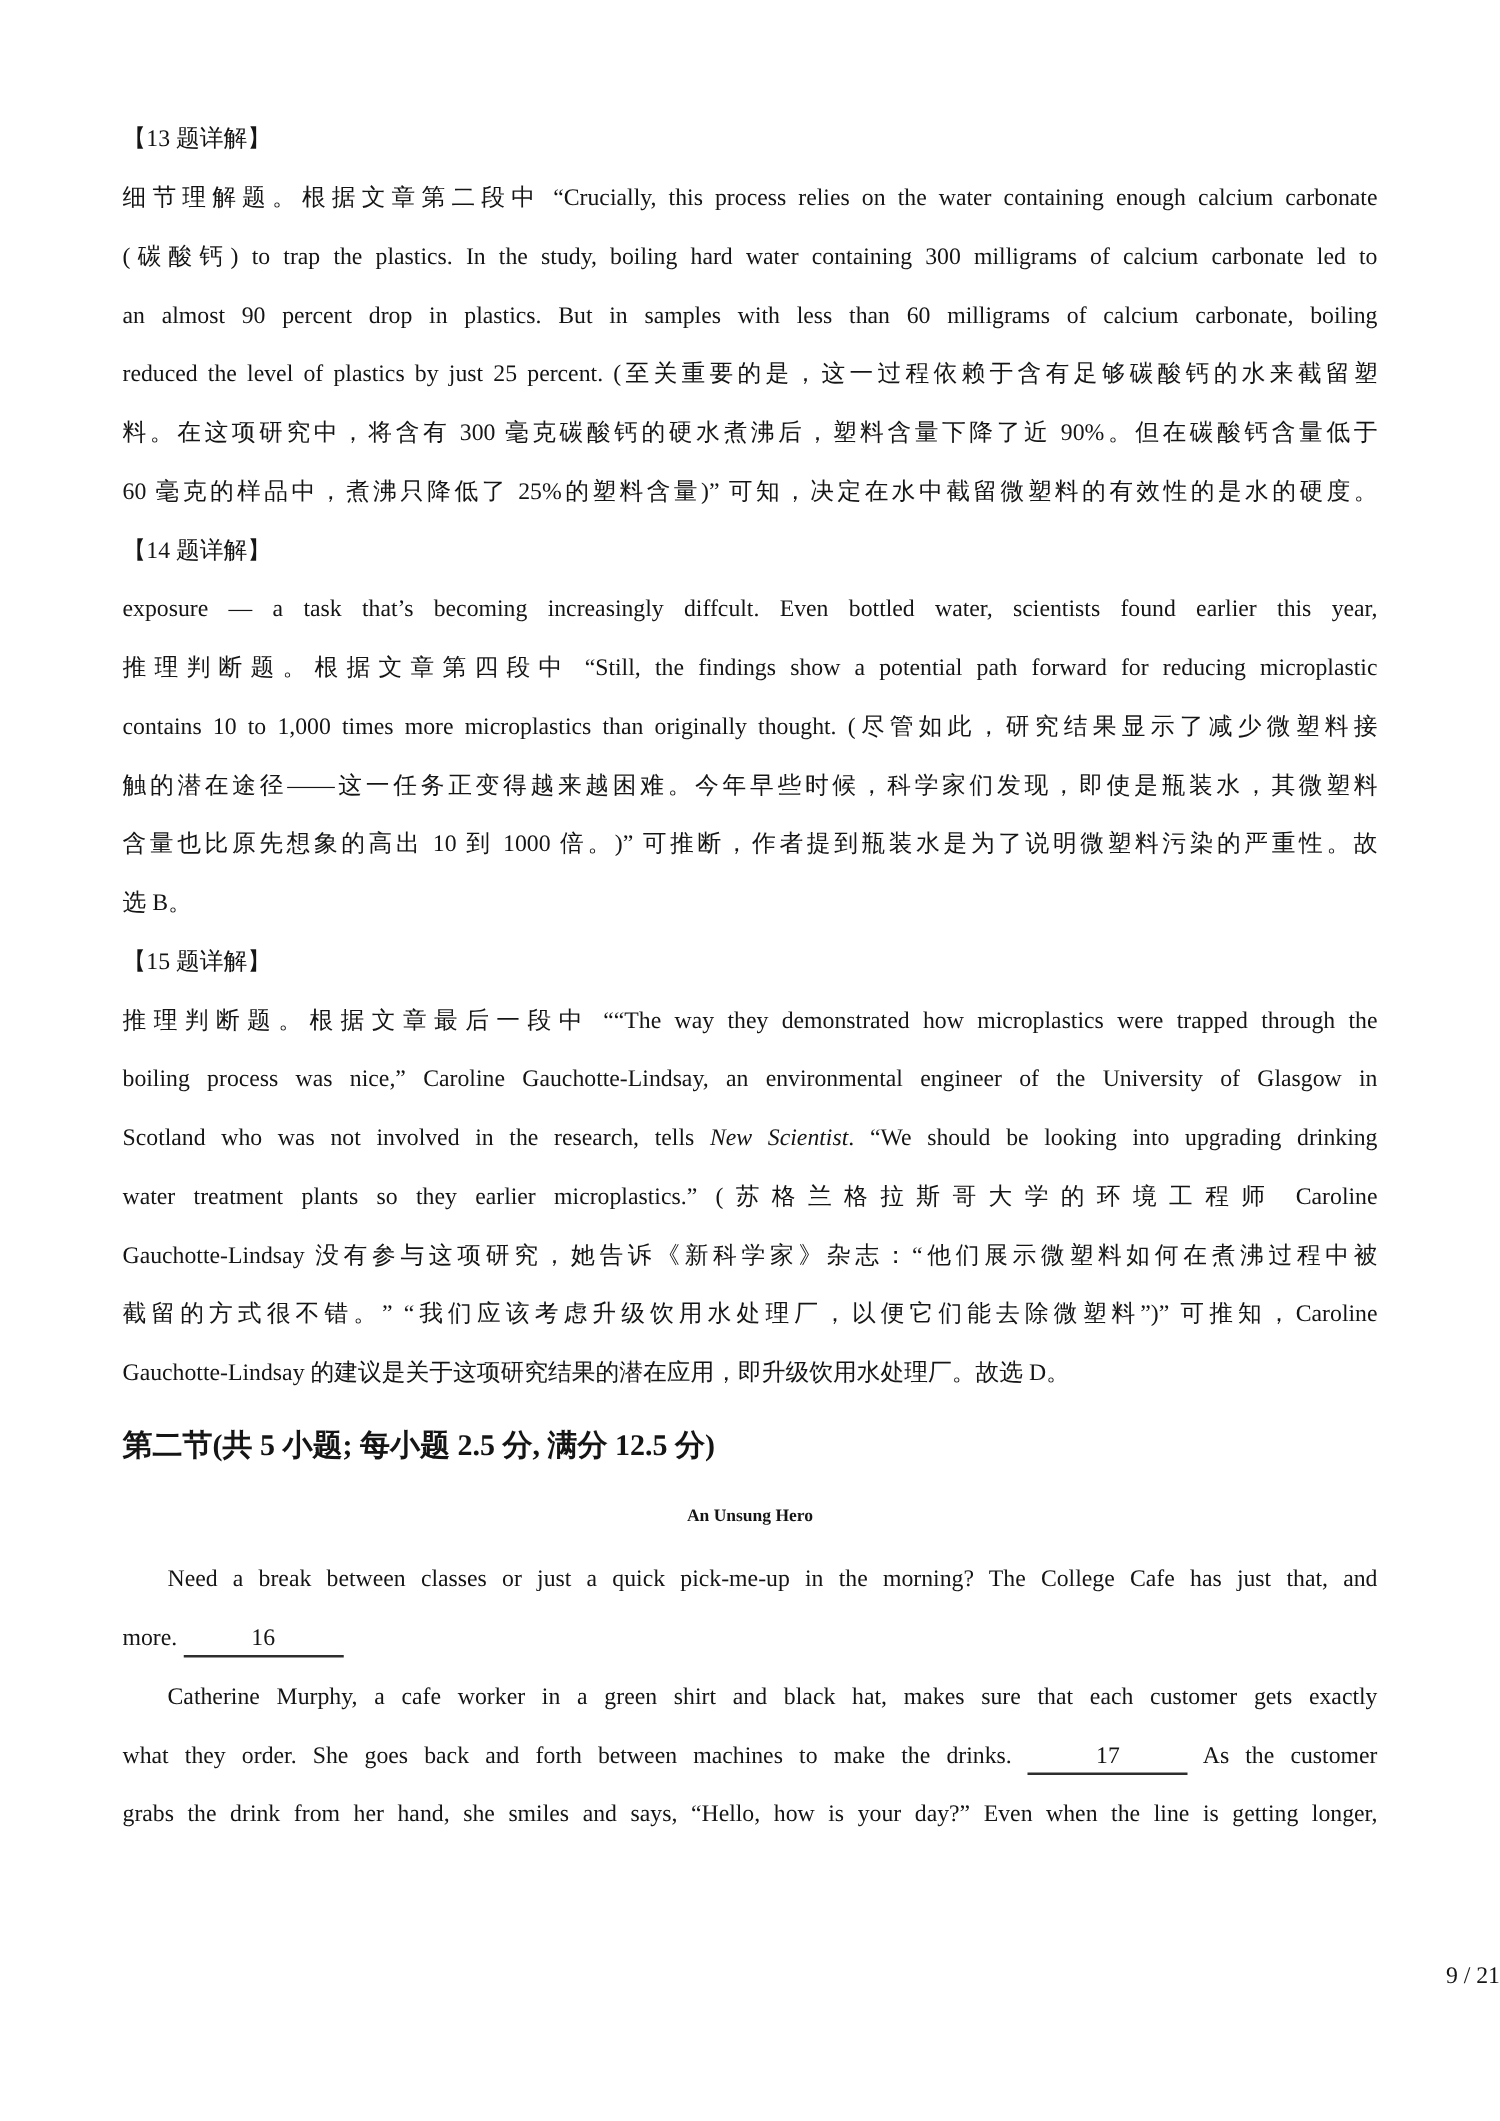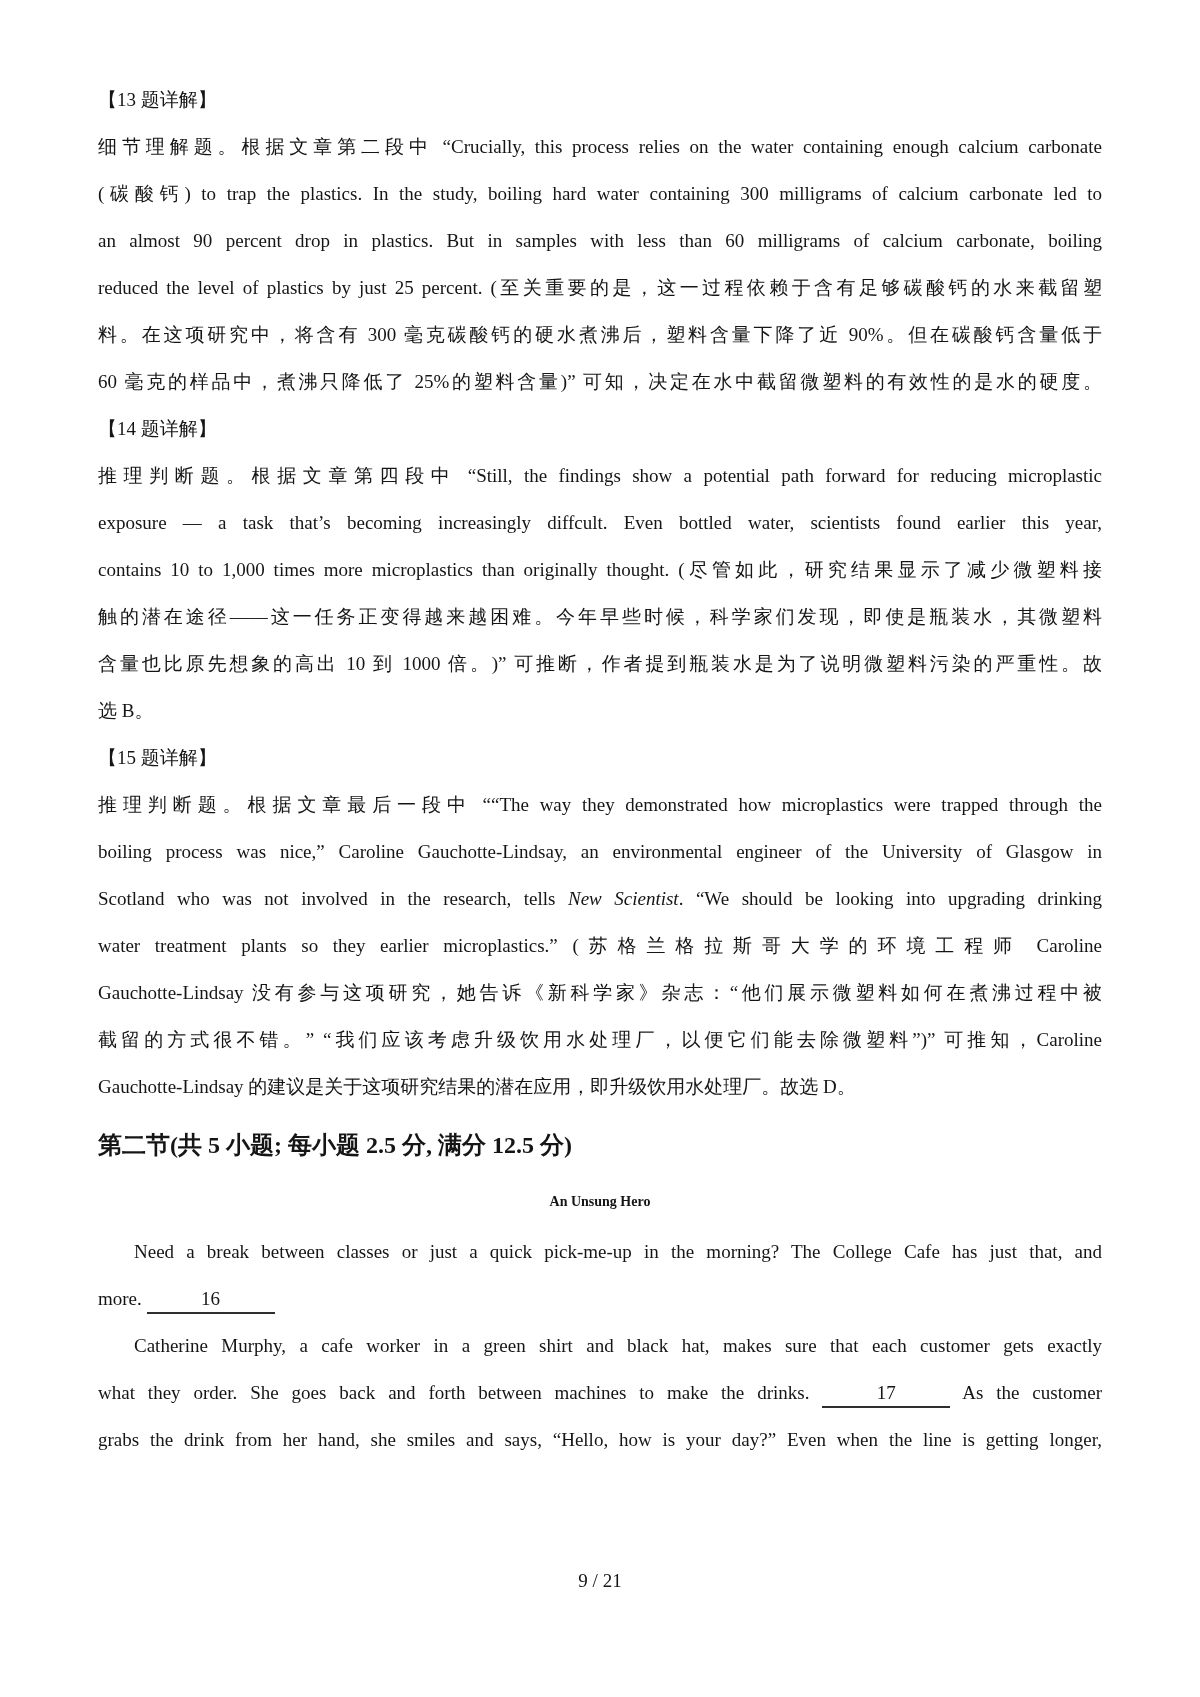--- a/index.html
+++ b/index.html
@@ -6,21 +6,21 @@
   html, body { background:#ffffff; }
   body {
     width:1200px; height:1697px;
     position:relative;
     overflow:hidden;
     font-family:"Liberation Serif","DejaVu Serif",serif;
     color:#151515;
   }
   .page-content {
     position:absolute;
-    left:98px; top:76px;
+    left:98px; top:88px;
     width:1004px;
   }
   
   .ln {
     font-size:19px;
     height:47px;
     line-height:47px;
     white-space:nowrap;
     text-align:justify;
     text-align-last:justify;
@@ -56,41 +56,41 @@
     text-align:right;
     text-align-last:center;
     text-indent:0;
     vertical-align:baseline;
   }
   .em { font-style:italic; }
   .page-footer {
     position:absolute;
     left:0; top:1566px;
     width:1200px;
-    text-align:center;
+    text-align:right;
     font-size:19px;
     line-height:30px;
   }
 </style>
 </head>
 <body>
 
 <div class="page-content">
 
   <div class="ln left">【13 题详解】</div>
   <div class="ln">细节理解题。根据文章第二段中 “Crucially, this process relies on the water containing enough calcium carbonate</div>
   <div class="ln">(碳酸钙) to trap the plastics. In the study, boiling hard water containing 300 milligrams of calcium carbonate led to</div>
   <div class="ln">an almost 90 percent drop in plastics. But in samples with less than 60 milligrams of calcium carbonate, boiling</div>
   <div class="ln">reduced the level of plastics by just 25 percent. (至关重要的是，这一过程依赖于含有足够碳酸钙的水来截留塑</div>
   <div class="ln">料。在这项研究中，将含有 300 毫克碳酸钙的硬水煮沸后，塑料含量下降了近 90%。但在碳酸钙含量低于</div>
   <div class="ln">60 毫克的样品中，煮沸只降低了 25%的塑料含量)” 可知，决定在水中截留微塑料的有效性的是水的硬度。</div>
 
   <div class="ln left">【14 题详解】</div>
+  <div class="ln">exposure — a task that’s becoming increasingly diffcult. Even bottled water, scientists found earlier this year,</div>
   <div class="ln">推理判断题。根据文章第四段中 “Still, the findings show a potential path forward for reducing microplastic</div>
-  <div class="ln">exposure — a task that’s becoming increasingly diffcult. Even bottled water, scientists found earlier this year,</div>
   <div class="ln">contains 10 to 1,000 times more microplastics than originally thought. (尽管如此，研究结果显示了减少微塑料接</div>
   <div class="ln">触的潜在途径——这一任务正变得越来越困难。今年早些时候，科学家们发现，即使是瓶装水，其微塑料</div>
   <div class="ln">含量也比原先想象的高出 10 到 1000 倍。)” 可推断，作者提到瓶装水是为了说明微塑料污染的严重性。故</div>
   <div class="ln left">选 B。</div>
 
   <div class="ln left">【15 题详解】</div>
   <div class="ln">推理判断题。根据文章最后一段中 ““The way they demonstrated how microplastics were trapped through the</div>
   <div class="ln">boiling process was nice,” Caroline Gauchotte-Lindsay, an environmental engineer of the University of Glasgow in</div>
   <div class="ln"><span>Scotland who was not involved in the research, tells </span><span class="em">New Scientist</span><span>. “We should be looking into upgrading drinking</span></div>
   <div class="ln">water treatment plants so they earlier microplastics.” (苏格兰格拉斯哥大学的环境工程师 Caroline</div>

